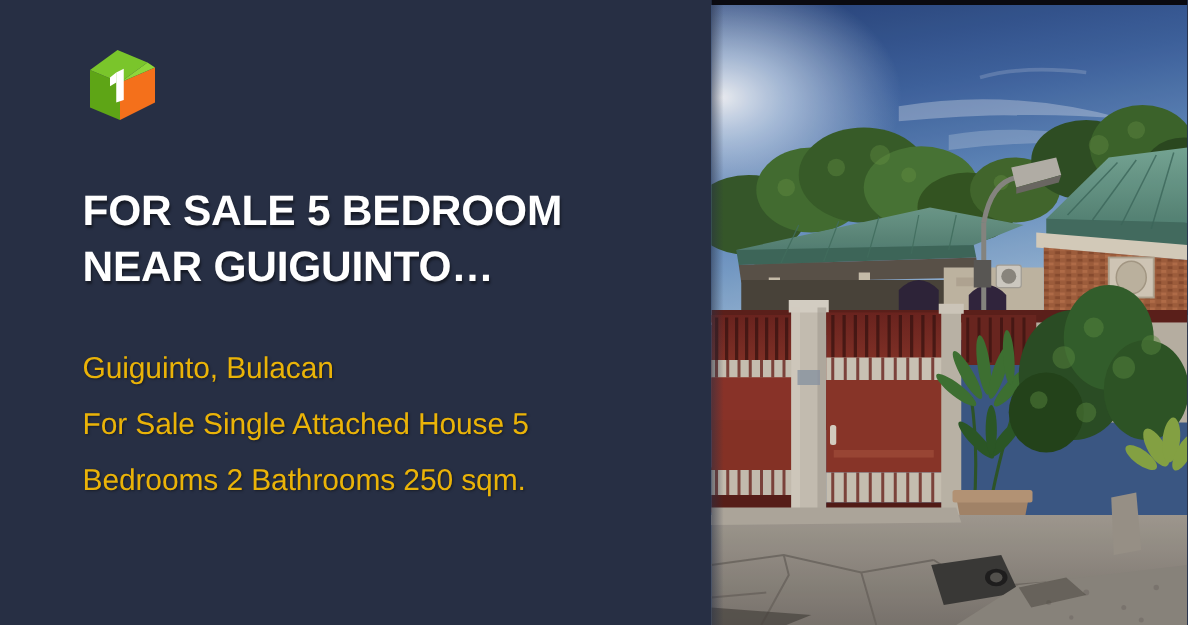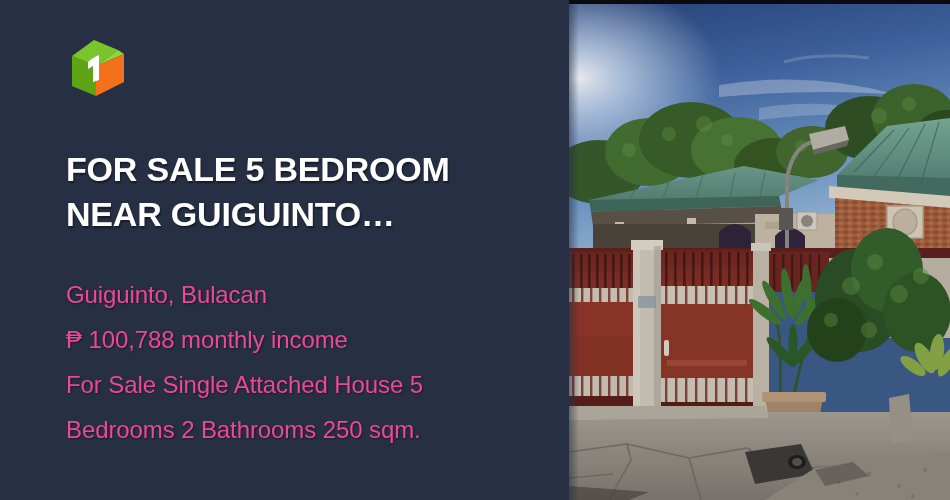--- a/index.html
+++ b/index.html
@@ -57,21 +57,21 @@
   .details {
     position: absolute;
     left: 66px;
     top: 272px;
     width: 480px;
   }
 
   .details .line {
     font-size: 24px;
     line-height: 45px;
-    color: #ec4899;
+    color: #eab308;
     font-weight: normal;
     letter-spacing: -0.1px;
     text-shadow: 1px 1px 2px rgba(0,0,0,0.40);
     white-space: nowrap;
   }
   .details .line.wrap { white-space: pre-line; line-height: 45px; }
 
   
   .photo {
     position: relative;
@@ -120,21 +120,20 @@
 
         <polygon points="27,22 33,19 33,44 27,46" fill="#ffffff"></polygon>
         <polygon points="22,26 27,22 27,30 22,33" fill="#ffffff"></polygon>
       </svg>
     </div>
 
     <div class="headline">FOR SALE 5 BEDROOM NEAR GUIGUINTO…</div>
 
     <div class="details">
       <div class="line">Guiguinto, Bulacan</div>
-      <div class="line">₱ 100,788 monthly income</div>
       <div class="line wrap">For Sale Single Attached House 5
 Bedrooms 2 Bathrooms 250 sqm.</div>
     </div>
 
   </div>
 
   <div class="photo">
     <div class="photo-seam"></div>
     <div class="photo-topbar"></div>
 

